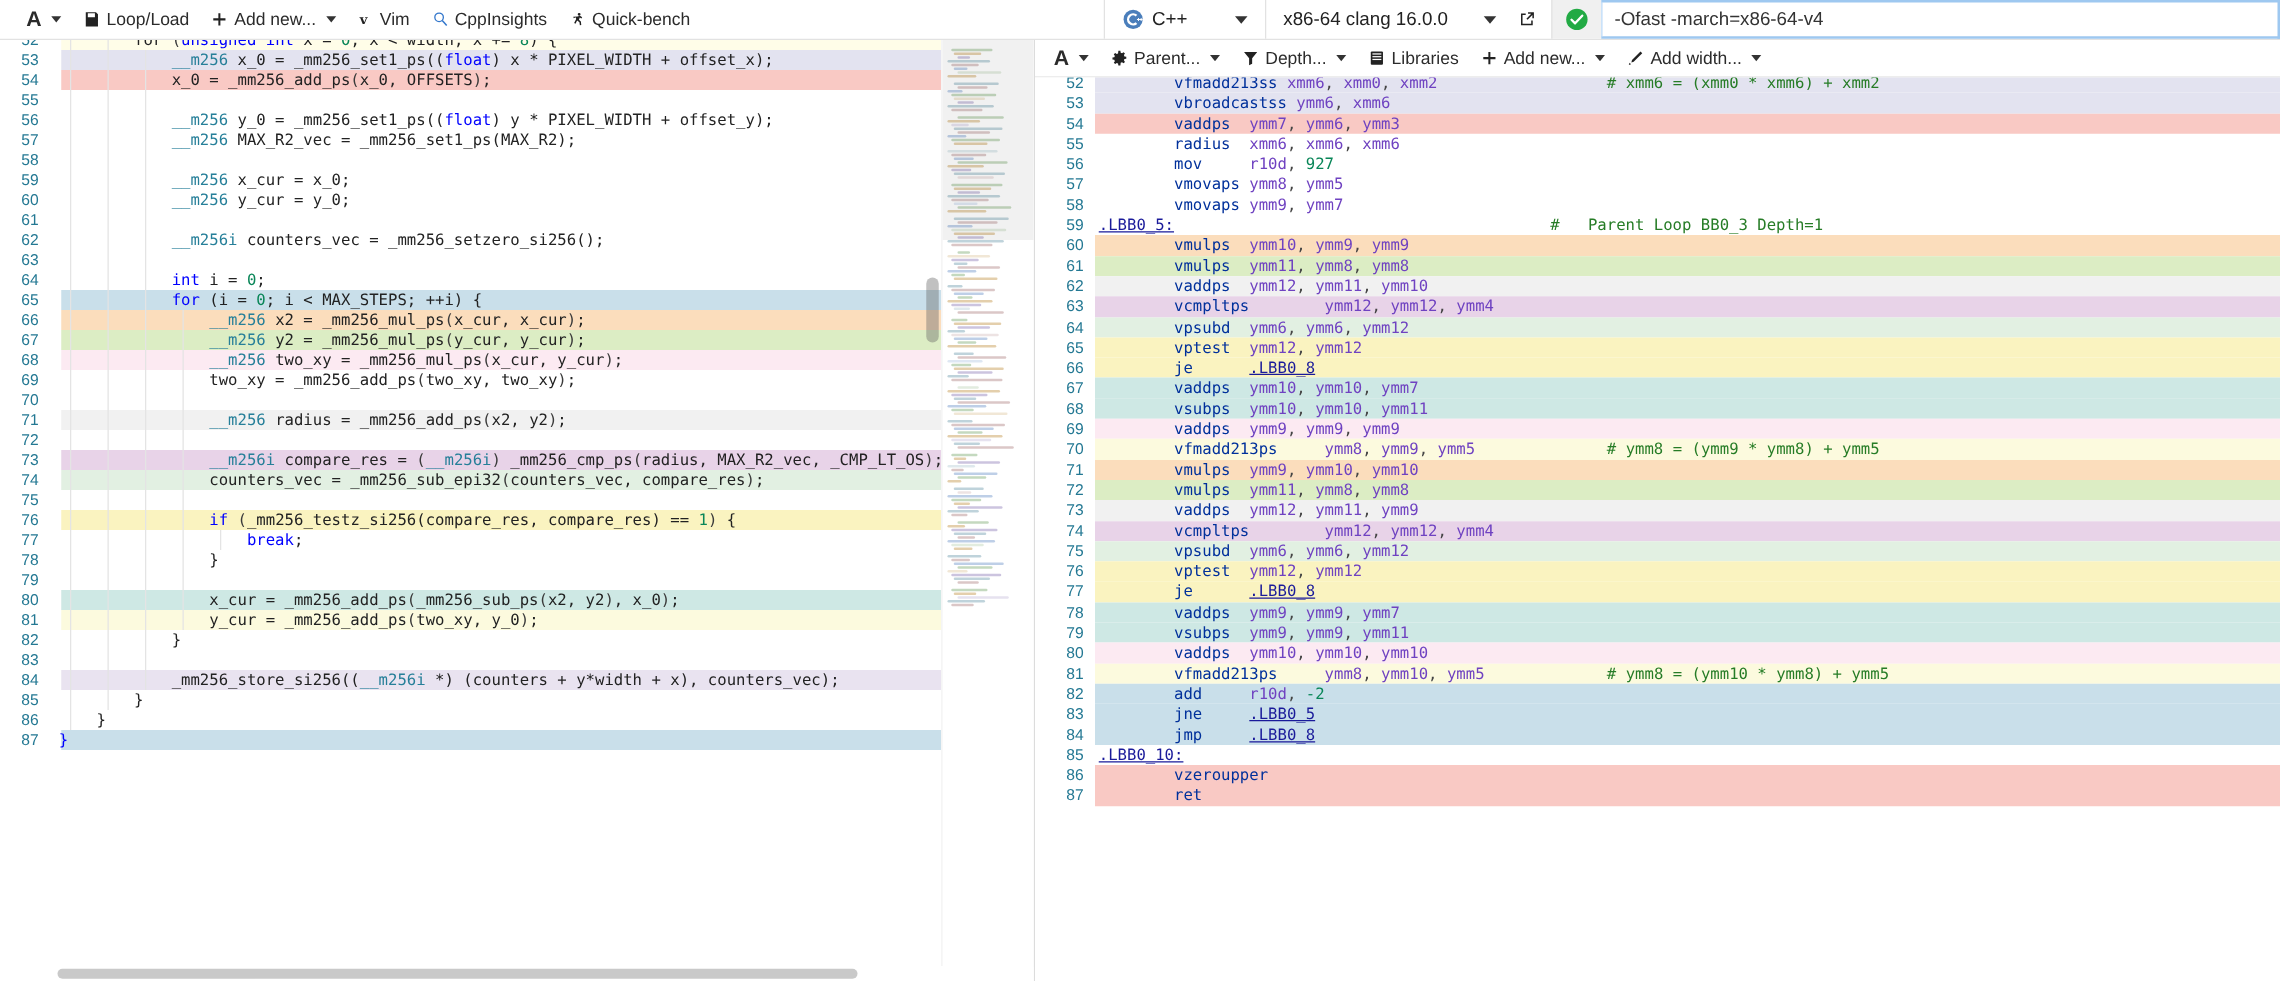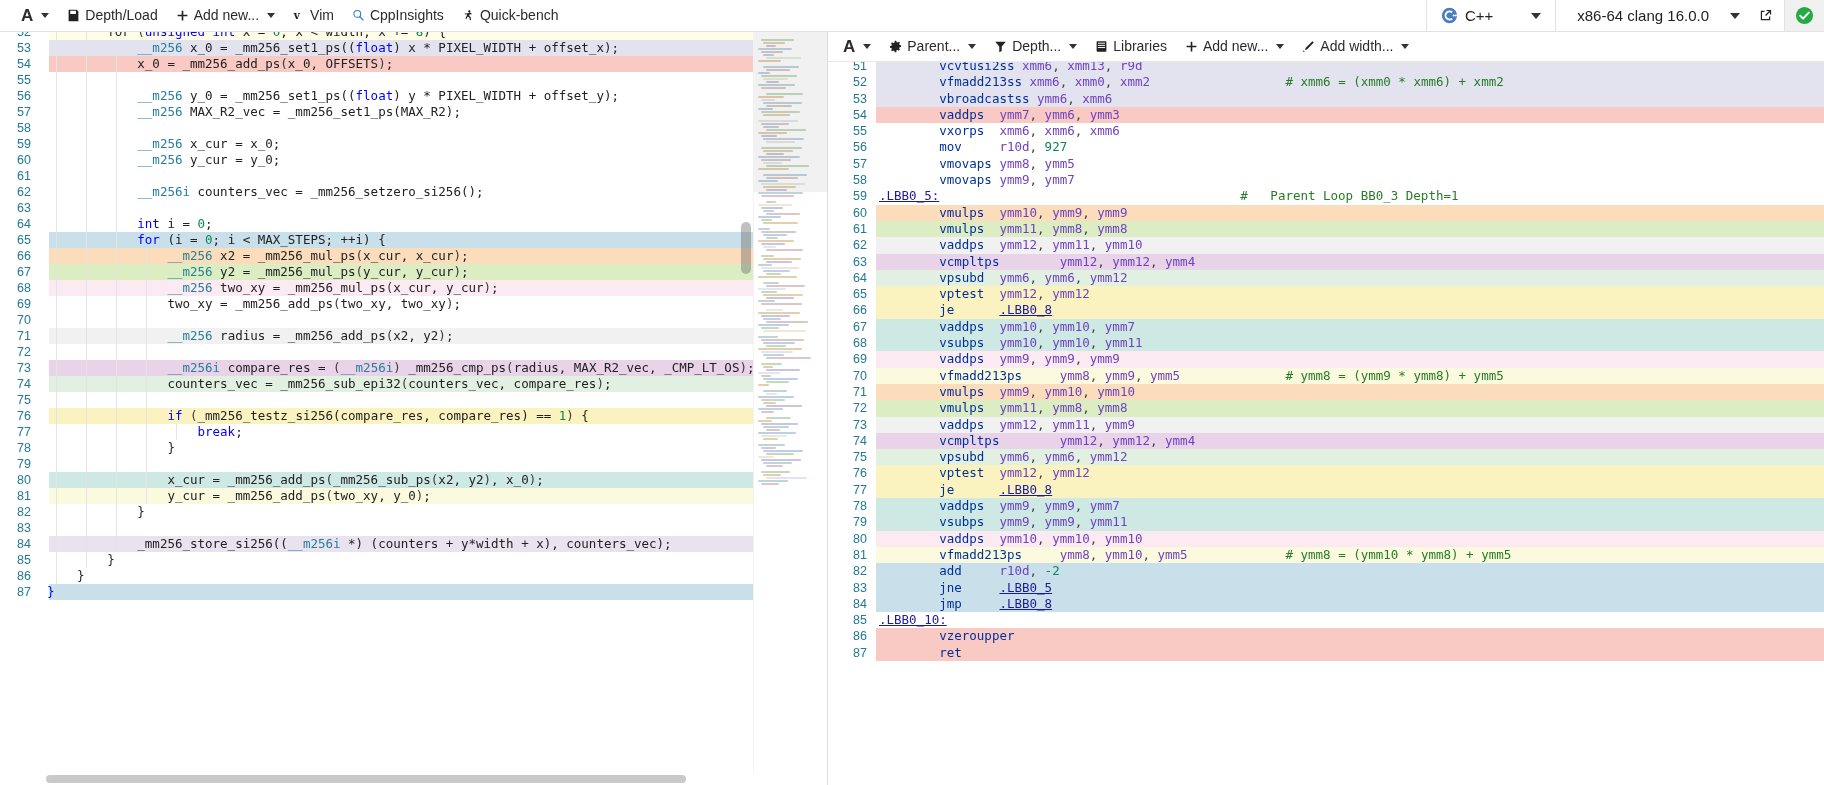--- a/index.html
+++ b/index.html
@@ -240,21 +240,21 @@
         <span style="font-size:17px;font-weight:bold;line-height:1;">A</span>
         <span class="caret"></span>
       </div>
 
       <div class="tb-btn">
         <span class="icon">
           <svg width="13" height="13" viewBox="0 0 16 16">
               <path fill="#222" d="M2 1h10l2 2v12H2V1zm2 1v4h7V2H4zm1 7h6v5H5V9z"></path>
             </svg>
         </span>
-        <span>Depth/Load</span>
+        <span>Loop/Load</span>
       </div>
 
       <div class="tb-btn">
         <span class="icon">
           <svg width="13" height="13" viewBox="0 0 16 16">
               <path fill="#222" d="M7 2h2v5h5v2H9v5H7V9H2V7h5z"></path>
             </svg>
         </span>
         <span>Add new...</span>
         <span class="caret"></span>
@@ -303,21 +303,21 @@
                 <path d="M14.6 8.6h.9v1h1v.9h-1v1h-.9v-1h-1v-.9h1z" fill="#fff"></path>
                 <path d="M17.1 8.6h.9v1h1v.9h-1v1h-.9v-1h-1v-.9h1z" fill="#fff"></path>
               </svg>
           </span>
           <span class="sel-label">C++</span>
           <span class="sel-caret"></span>
         </div>
       </div>
 
       <div class="sel-group">
-        <div class="sel-box" style="min-width:190px;text-align:right;">
+        <div class="sel-box" style="min-width:190px;">
           <span class="sel-label">x86-64 clang 16.0.0</span>
           <span class="sel-caret"></span>
         </div>
         <div class="popout-btn">
           <span class="icon">
             <svg width="15" height="15" viewBox="0 0 16 16">
                 <path d="M3 3h4v1.3H4.3v7.4h7.4V9H13v4H3V3z" fill="#222"></path>
                 <path d="M9 2h5v5h-1.3V4.3L8.6 8.4 7.6 7.4l4.1-4.1H9V2z" fill="#222"></path>
               </svg>
           </span>
@@ -328,20 +328,23 @@
         <span class="icon">
           <svg width="19" height="19" viewBox="0 0 20 20">
               <circle cx="10" cy="10" r="9" fill="#22aa44"></circle>
               <path d="M5.5 10.3l3 3 6-6.4" stroke="#fff" stroke-width="2" fill="none" stroke-linecap="round" stroke-linejoin="round"></path>
             </svg>
         </span>
       </div>
 
     </div>
 
+    <div class="opts-wrap">
+      <input class="opts-input" type="text" value="-Ofast -march=x86-64-v4" placeholder="Compiler options..." style="">
+    </div>
   </div>
 
   <div class="body">
 
     <div class="pane-left">
       <div class="editor-area">
         <div class="code-scroll">
           <div class="code-rows" id="code-rows">
               <div class="row"><div class="rowbg" style="background: rgb(255, 253, 232);"></div><div class="lnum">52</div><div class="ctext"><span>        for </span><span class="pn">(</span><span class="k">unsigned</span><span> </span><span class="k">int</span><span> x = </span><span class="num">0</span><span>; x &lt; width; x += </span><span class="num">8</span><span>) {</span></div><div class="guide" style="left: 56px;"></div><div class="guide" style="left: 86.08px;"></div></div>
               <div class="row"><div class="rowbg" style="background: rgb(227, 227, 240);"></div><div class="lnum">53</div><div class="ctext"><span>            </span><span class="ty">__m256</span><span> x_0 = _mm256_set1_ps((</span><span class="k">float</span><span>) x * PIXEL_WIDTH + offset_x);</span></div><div class="guide" style="left: 56px;"></div><div class="guide" style="left: 86.08px;"></div><div class="guide" style="left: 116.16px;"></div></div>
@@ -604,25 +607,24 @@
               </svg>
           </span>
           <span>Add width...</span>
           <span class="caret"></span>
         </div>
       </div>
 
       <div class="asm-area">
         <div class="code-scroll">
           <div class="asm-rows" id="asm-rows">
-              <div class="arow"><div class="arowbg" style="background: rgb(227, 227, 240);"></div><div class="alnum">51</div><div class="atext"><span>        </span><span class="mn">vcvtusi2ss</span><span> </span><span class="rg">xmm6</span><span class="asep">, </span><span class="rg">xmm13</span><span class="asep">, </span><span class="rg">r9d</span></div></div>
               <div class="arow"><div class="arowbg" style="background: rgb(227, 227, 240);"></div><div class="alnum">52</div><div class="atext"><span>        </span><span class="mn">vfmadd213ss</span><span> </span><span class="rg">xmm6</span><span class="asep">, </span><span class="rg">xmm0</span><span class="asep">, </span><span class="rg">xmm2</span><span>                  </span><span class="acm"># xmm6 = (xmm0 * xmm6) + xmm2</span></div></div>
               <div class="arow"><div class="arowbg" style="background: rgb(227, 227, 240);"></div><div class="alnum">53</div><div class="atext"><span>        </span><span class="mn">vbroadcastss</span><span> </span><span class="rg">ymm6</span><span class="asep">, </span><span class="rg">xmm6</span></div></div>
               <div class="arow"><div class="arowbg" style="background: rgb(249, 201, 196);"></div><div class="alnum">54</div><div class="atext"><span>        </span><span class="mn">vaddps</span><span>  </span><span class="rg">ymm7</span><span class="asep">, </span><span class="rg">ymm6</span><span class="asep">, </span><span class="rg">ymm3</span></div></div>
-              <div class="arow"><div class="arowbg"></div><div class="alnum">55</div><div class="atext"><span>        </span><span class="mn">vxorps</span><span>  </span><span class="rg">xmm6</span><span class="asep">, </span><span class="rg">xmm6</span><span class="asep">, </span><span class="rg">xmm6</span></div></div>
+              <div class="arow"><div class="arowbg"></div><div class="alnum">55</div><div class="atext"><span>        </span><span class="mn">radius</span><span>  </span><span class="rg">xmm6</span><span class="asep">, </span><span class="rg">xmm6</span><span class="asep">, </span><span class="rg">xmm6</span></div></div>
               <div class="arow"><div class="arowbg"></div><div class="alnum">56</div><div class="atext"><span>        </span><span class="mn">mov</span><span>     </span><span class="rg">r10d</span><span class="asep">, </span><span class="ad">927</span></div></div>
               <div class="arow"><div class="arowbg"></div><div class="alnum">57</div><div class="atext"><span>        </span><span class="mn">vmovaps</span><span> </span><span class="rg">ymm8</span><span class="asep">, </span><span class="rg">ymm5</span></div></div>
               <div class="arow"><div class="arowbg"></div><div class="alnum">58</div><div class="atext"><span>        </span><span class="mn">vmovaps</span><span> </span><span class="rg">ymm9</span><span class="asep">, </span><span class="rg">ymm7</span></div></div>
               <div class="arow"><div class="arowbg"></div><div class="alnum">59</div><div class="atext"><span class="lbl">.LBB0_5:</span><span>                                        </span><span class="acm">#   Parent Loop BB0_3 Depth=1</span></div></div>
               <div class="arow"><div class="arowbg" style="background: rgb(251, 221, 188);"></div><div class="alnum">60</div><div class="atext"><span>        </span><span class="mn">vmulps</span><span>  </span><span class="rg">ymm10</span><span class="asep">, </span><span class="rg">ymm9</span><span class="asep">, </span><span class="rg">ymm9</span></div></div>
               <div class="arow"><div class="arowbg" style="background: rgb(220, 237, 196);"></div><div class="alnum">61</div><div class="atext"><span>        </span><span class="mn">vmulps</span><span>  </span><span class="rg">ymm11</span><span class="asep">, </span><span class="rg">ymm8</span><span class="asep">, </span><span class="rg">ymm8</span></div></div>
               <div class="arow"><div class="arowbg" style="background: rgb(241, 241, 241);"></div><div class="alnum">62</div><div class="atext"><span>        </span><span class="mn">vaddps</span><span>  </span><span class="rg">ymm12</span><span class="asep">, </span><span class="rg">ymm11</span><span class="asep">, </span><span class="rg">ymm10</span></div></div>
               <div class="arow"><div class="arowbg" style="background: rgb(232, 211, 232);"></div><div class="alnum">63</div><div class="atext"><span>        </span><span class="mn">vcmpltps</span><span>        </span><span class="rg">ymm12</span><span class="asep">, </span><span class="rg">ymm12</span><span class="asep">, </span><span class="rg">ymm4</span></div></div>
               <div class="arow"><div class="arowbg" style="background: rgb(226, 240, 226);"></div><div class="alnum">64</div><div class="atext"><span>        </span><span class="mn">vpsubd</span><span>  </span><span class="rg">ymm6</span><span class="asep">, </span><span class="rg">ymm6</span><span class="asep">, </span><span class="rg">ymm12</span></div></div>
               <div class="arow"><div class="arowbg" style="background: rgb(250, 243, 192);"></div><div class="alnum">65</div><div class="atext"><span>        </span><span class="mn">vptest</span><span>  </span><span class="rg">ymm12</span><span class="asep">, </span><span class="rg">ymm12</span></div></div>

